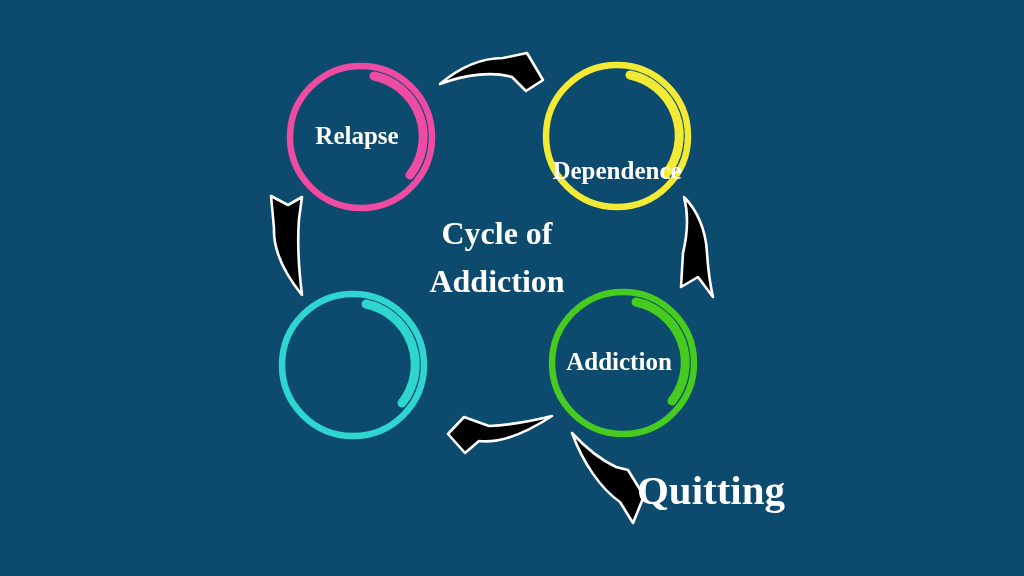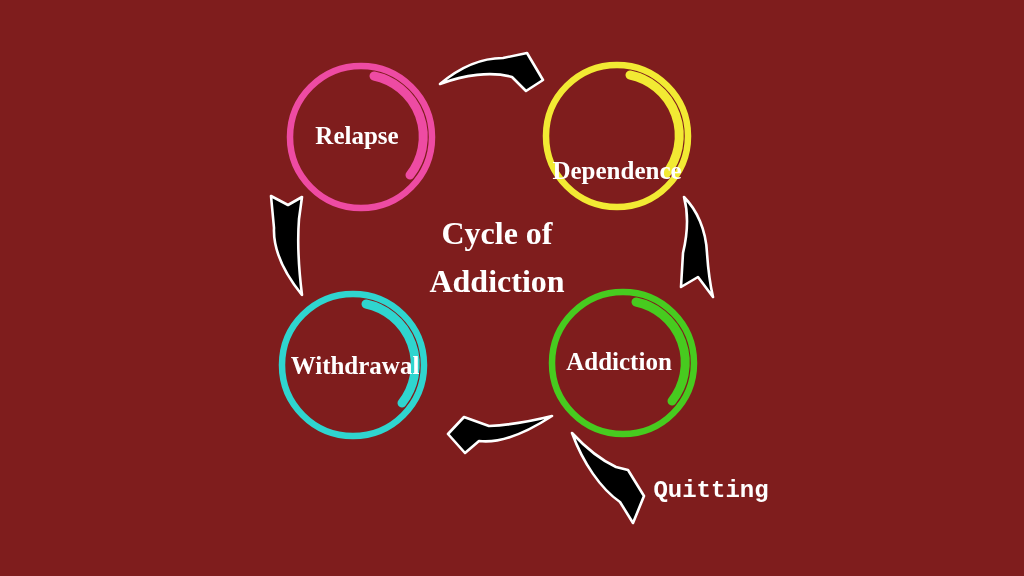--- a/index.html
+++ b/index.html
@@ -4,21 +4,21 @@
 <style>
   html, body {
     margin: 0;
     padding: 0;
     background: #000;
   }
   .stage {
     position: relative;
     width: 1024px;
     height: 576px;
-    background: #7f1d1d;
+    background: #0c4a6e;
     overflow: hidden;
     font-family: "Liberation Serif", "DejaVu Serif", serif;
   }
   .stage svg {
     position: absolute;
     left: 0;
     top: 0;
   }
   .ring {
     fill: none;
@@ -44,22 +44,21 @@
     text-align: center;
   }
   .node-label {
     font-size: 25px;
   }
   .title-label {
     font-size: 32px;
     line-height: 48px;
   }
   .quitting-label {
-    font-size: 24px;
-    font-family: Liberation Mono, monospace;
+    font-size: 41px;
   }
 </style>
 </head>
 <body>
 
 <div class="stage">
 
   <svg width="1024" height="576" viewBox="0 0 1024 576">
 
     <g>
@@ -90,21 +89,20 @@
 
     <path class="arrow" d="M 302 295 C 285 274, 273 252, 274 228 L 271 196 L 288 205 L 302 197 L 299 219 C 297 245, 299 271, 302 295 Z" stroke="#ffffff"></path>
 
     <path class="arrow" d="M 572 433 C 585 447, 601 460, 616 467 L 628 470 L 644 496 L 633 523 L 620 502 C 601 489, 583 463, 572 433 Z" stroke="#ffffff"></path>
   </svg>
 
   <div class="label node-label" style="left:357px; top:136px;">Relapse</div>
 
   <div class="label node-label" style="left:617px; top:136px;margin-top:35px;">Dependence</div>
 
-  <div class="label node-label" style="left:355px; top:366px;">Withdrawal</div>
 
   <div class="label node-label" style="left:619px; top:362px;">Addiction</div>
 
   <div class="label title-label" style="left:497px; top:257px;">
     <div>Cycle of</div>
     <div>Addiction</div>
   </div>
 
   <div class="label quitting-label" style="left:711px; top:490px;">Quitting</div>
 

